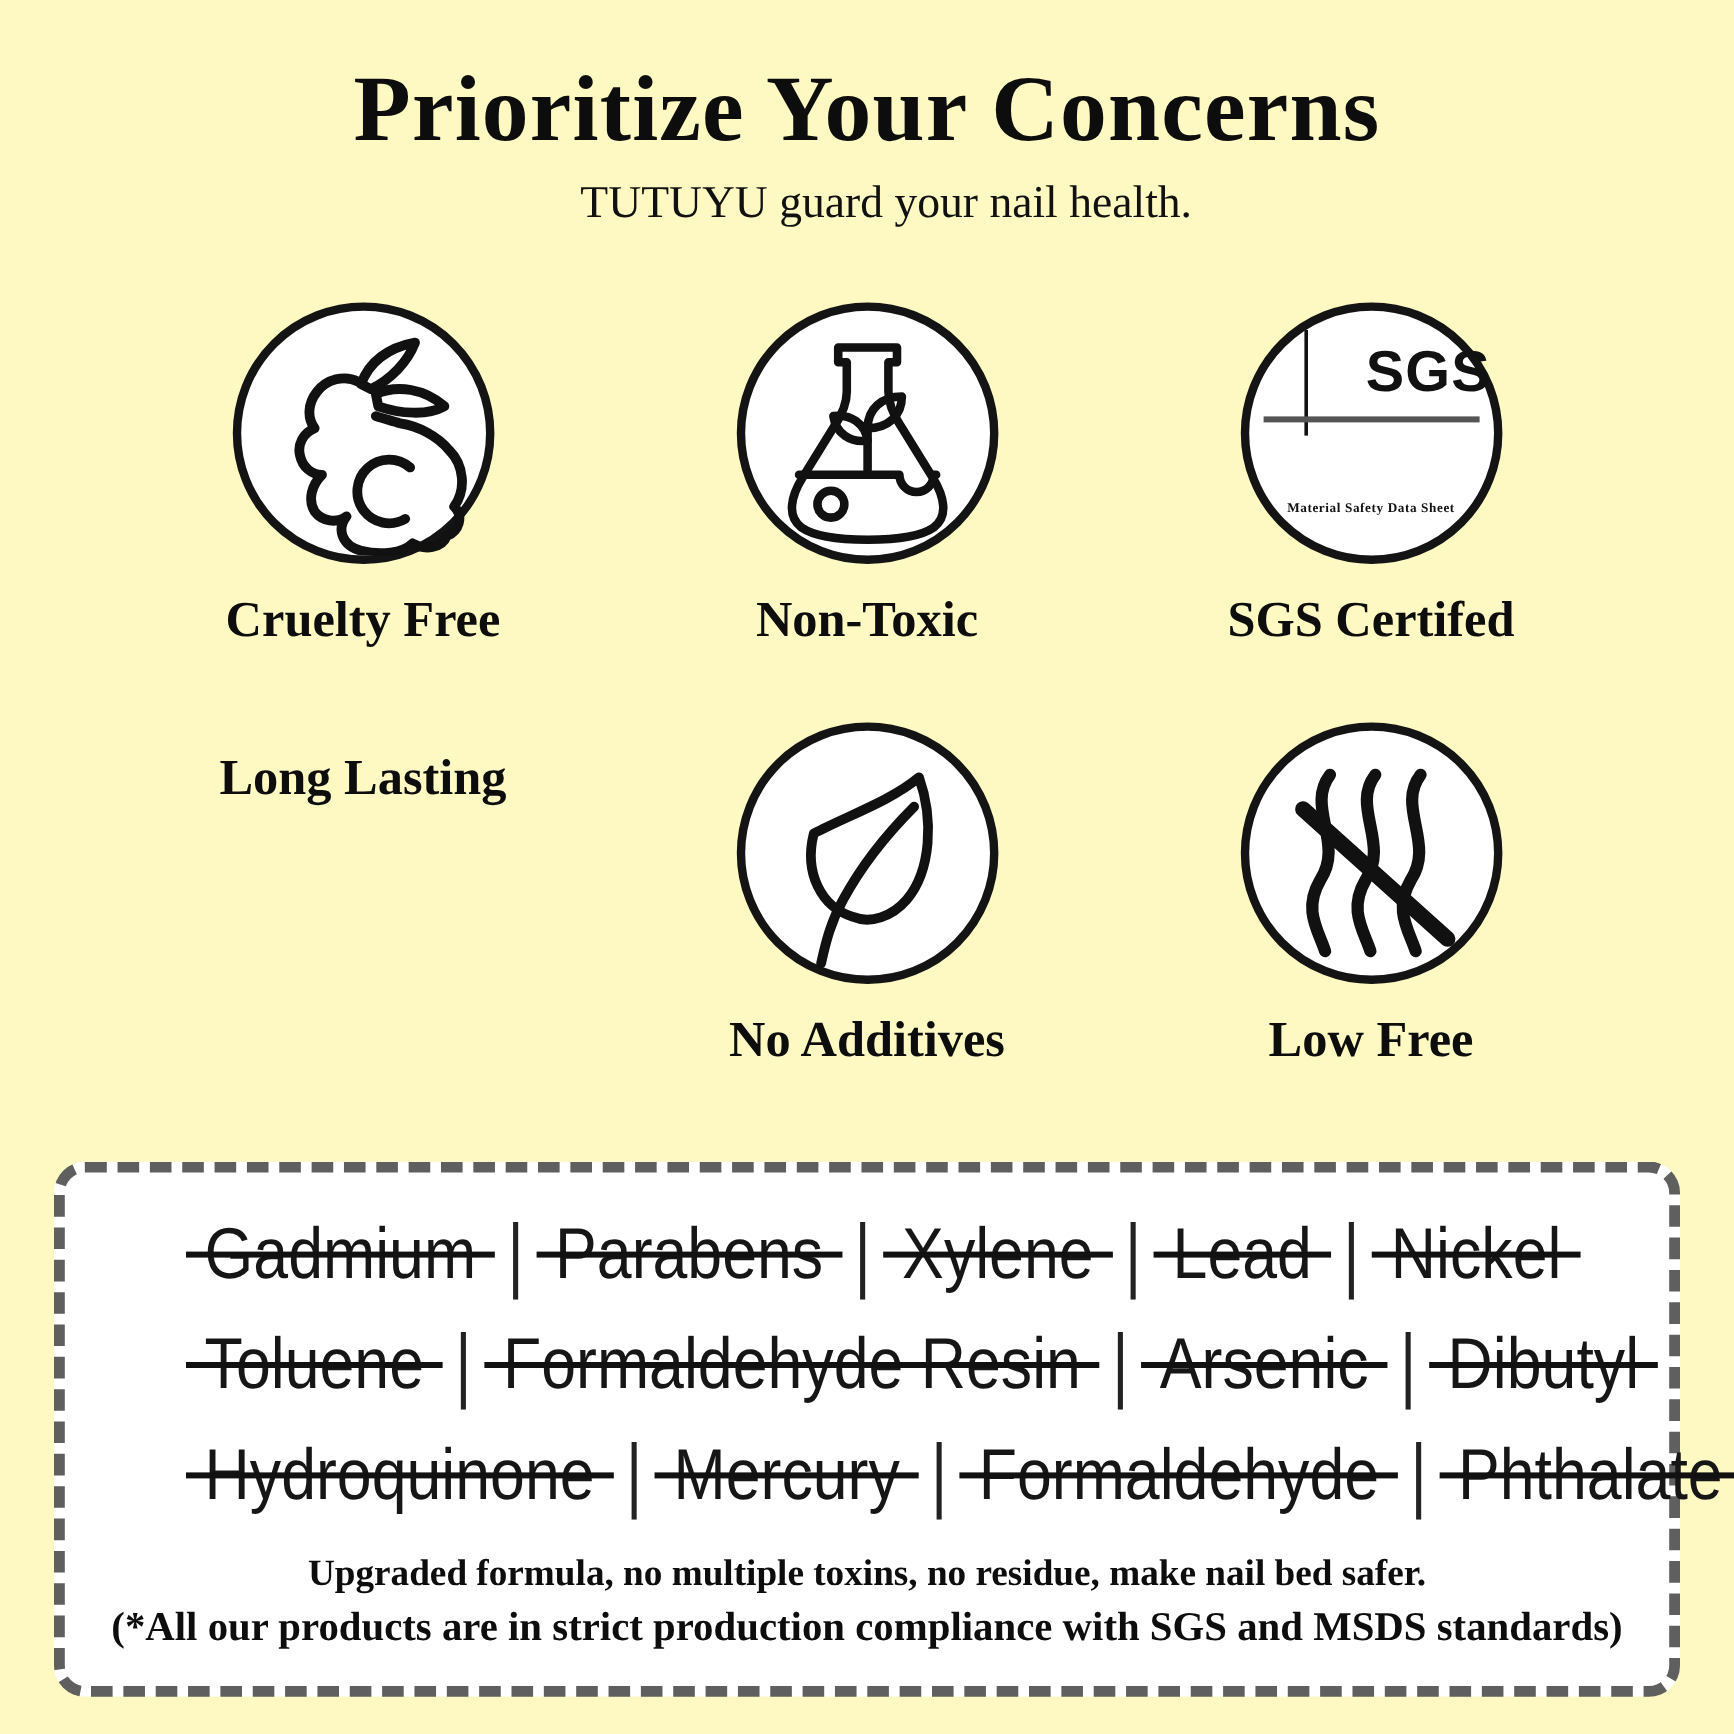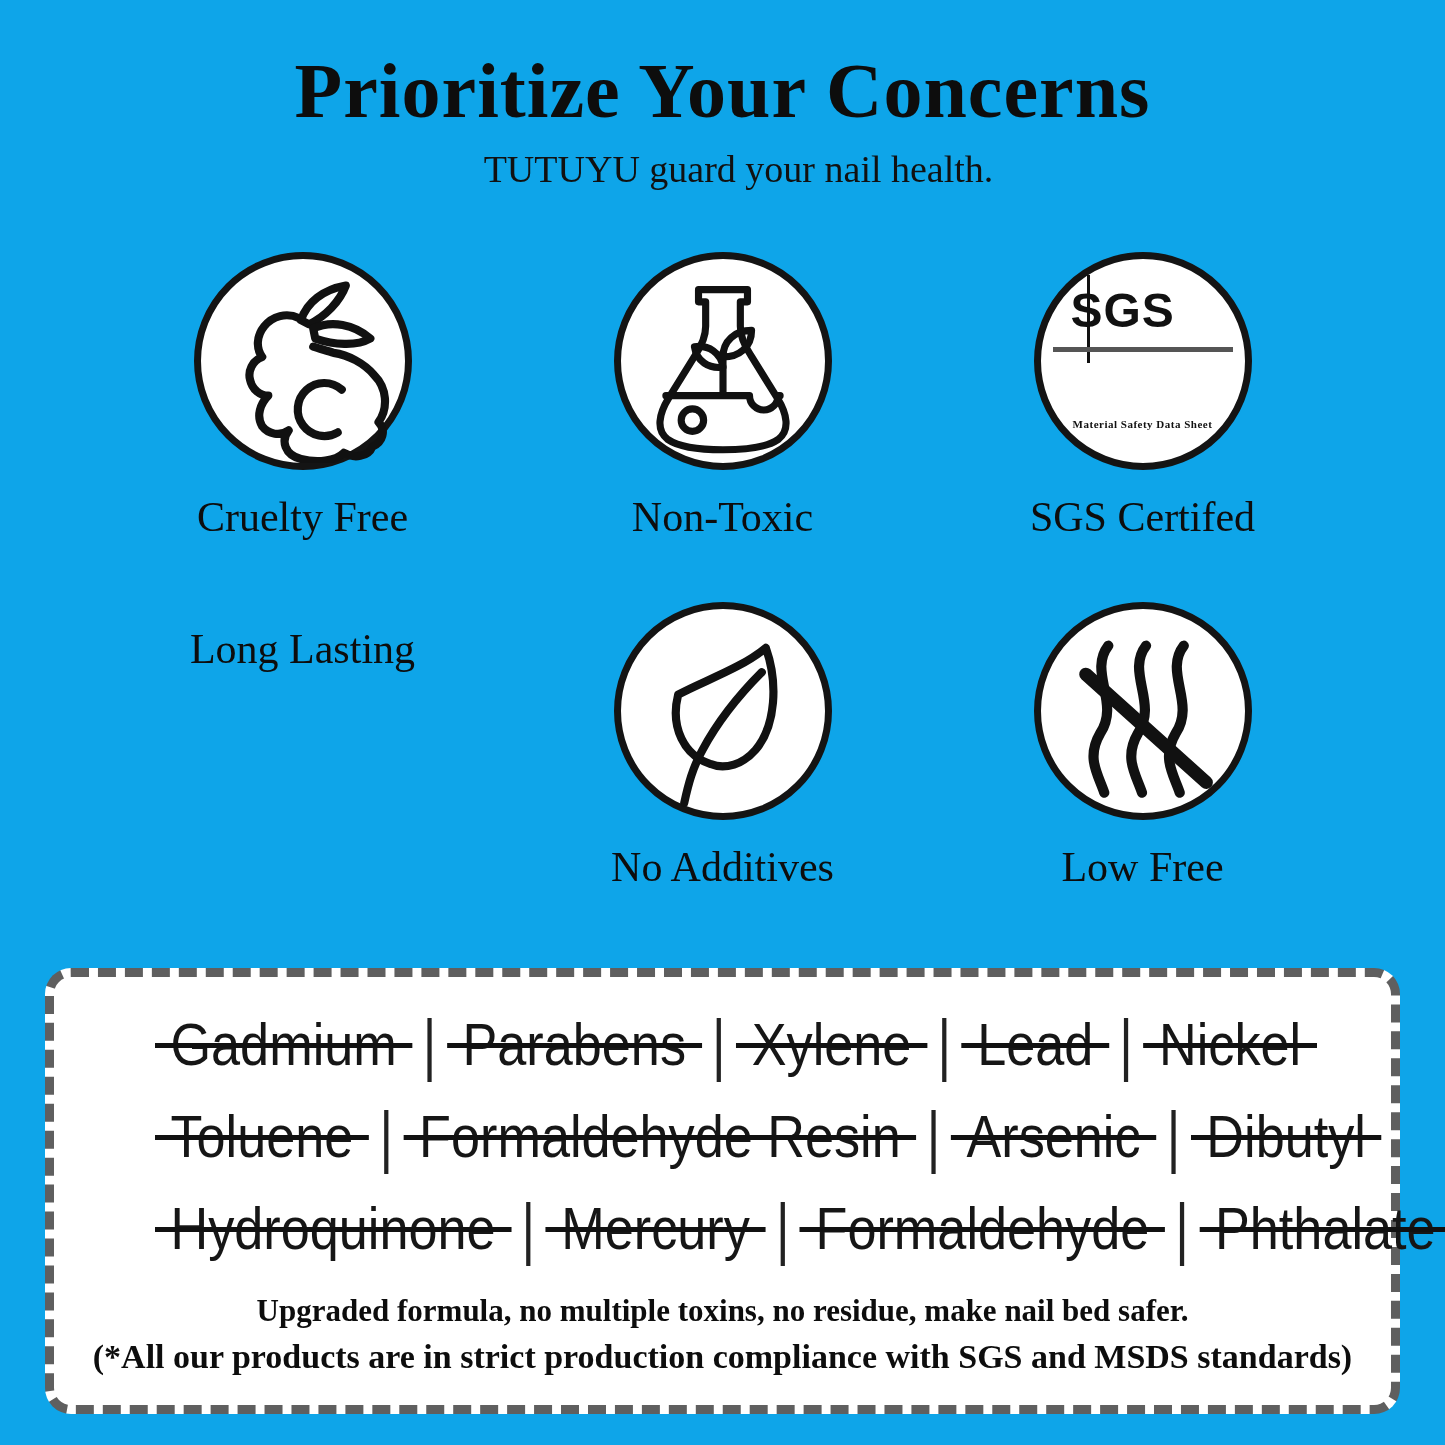--- a/index.html
+++ b/index.html
@@ -1,17 +1,17 @@
 <!DOCTYPE html>
 <html><head>
 <meta charset="utf-8">
 <style>
   html,body{margin:0;padding:0;background:#fff;}
   .canvas{
-    position:relative;width:1445px;height:1445px;background:#0ea5e9;
+    position:relative;width:1445px;height:1445px;background:#fef9c3;
     font-family:"Liberation Serif",serif;color:#111;overflow:hidden;
   }
   
   .header{padding-top:50px;text-align:center;}
   .title{
     margin:0;font-size:78px;line-height:1.05;font-weight:bold;
     font-family:"Liberation Serif",serif;color:#0d0d0d;letter-spacing:1px;
   }
   .subtitle{
     margin:16px 0 0 0;font-size:38px;line-height:1.15;font-weight:normal;
@@ -23,28 +23,28 @@
     width:420px;display:flex;flex-direction:column;align-items:center;
     margin-bottom:64px;
   }
   .icon-circle{
     width:204px;height:204px;border:7px solid #141414;border-radius:50%;
     position:relative;display:flex;align-items:center;justify-content:center;
     background:#fff;
   }
   .icon-circle svg{display:block;}
   .feature-label{
-    margin-top:26px;font-size:42px;font-weight:normal;line-height:1;
+    margin-top:26px;font-size:42px;font-weight:bold;line-height:1;
     font-family:"Liberation Serif",serif;color:#0d0d0d;white-space:nowrap;
   }
   
   .sgs-vline{position:absolute;left:46px;top:16px;width:3px;height:88px;background:#111;}
   .sgs-rule{position:absolute;left:12px;right:12px;top:88px;height:5px;background:#555;}
   .sgs-top{
-    position:absolute;left:30px;right:2px;top:28px;text-align:left;
+    position:absolute;left:30px;right:2px;top:28px;text-align:right;
     font-family:"Liberation Sans",sans-serif;font-weight:bold;font-size:48px;line-height:1;
     letter-spacing:1px;color:#111;
   }
   .sgs-mid{
     position:absolute;left:0;right:0;top:100px;text-align:center;
     font-family:"Liberation Serif",serif;font-weight:bold;font-size:57px;line-height:1;
     letter-spacing:-2px;color:#111;
   }
   .sgs-cap{
     position:absolute;left:0;right:0;top:160px;text-align:center;

